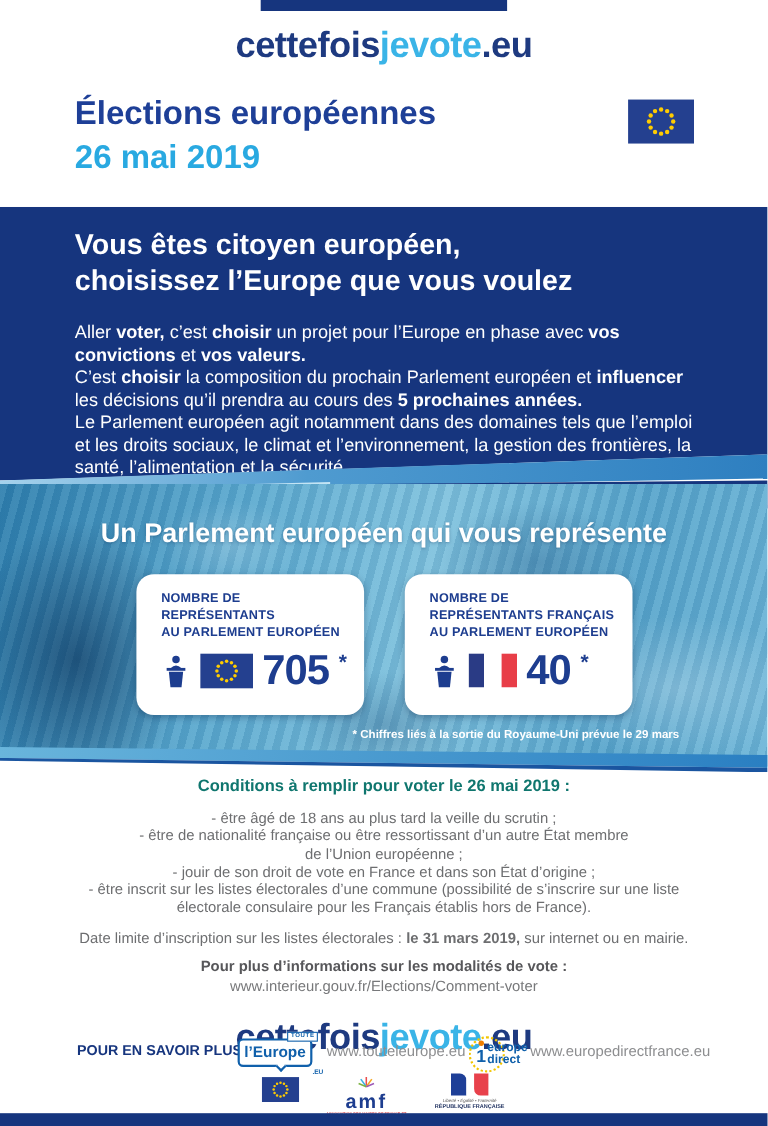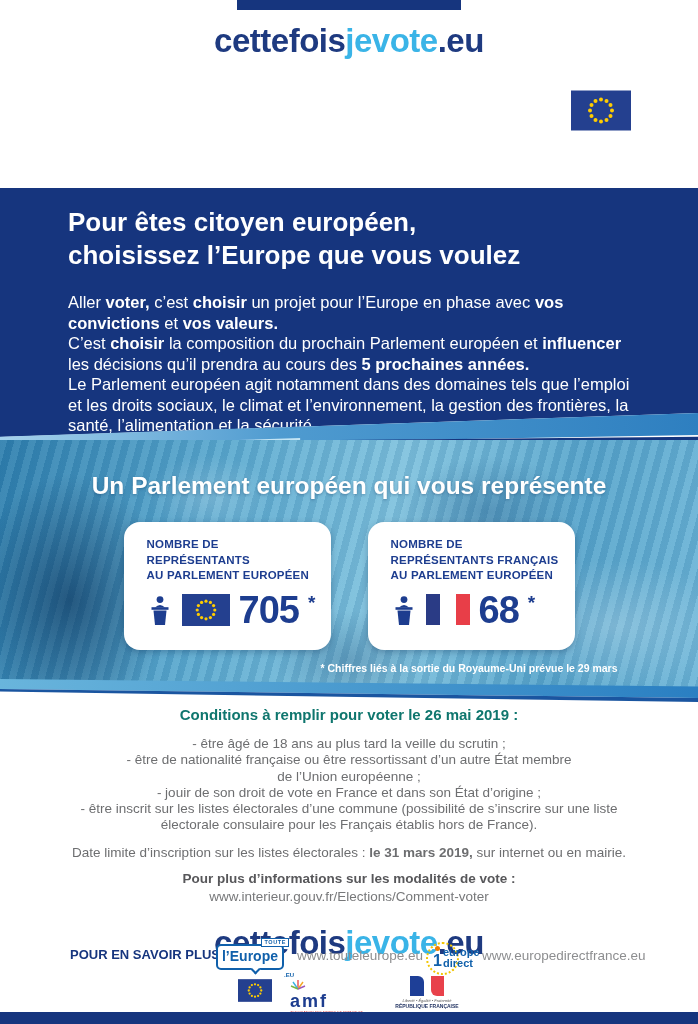--- a/index.html
+++ b/index.html
@@ -108,21 +108,21 @@
              border:2px dotted #f2c500; border-radius:50%; }
   .ed-dot { position:absolute; left:9px; top:7px; width:5px; height:5px; background:#f07d00; border-radius:50%; }
   .ed-one { position:absolute; left:7px; top:13px; font-size:16px; font-weight:bold; color:#1060ab; }
   .ed-text { position:absolute; left:17px; top:8px; color:#1060ab; font-weight:bold;
              font-size:11px; line-height:11px; }
 
   
   .footer-row2 { position:absolute; left:0; top:976px; width:100%; display:flex;
                  justify-content:center; align-items:flex-start; gap:18px; }
   .flag-footer { width:34px; height:23px; margin-top:3px; }
-  .amf { width:86px; text-align:left; }
+  .amf { width:86px; text-align:center; }
   .amf-name { font-size:18px; font-weight:bold; color:#1d3d8f; letter-spacing:2px; line-height:15px; }
   .amf-tag { font-size:3.5px; line-height:4.5px; color:#cc2229; margin-top:2px; }
   .rf { width:66px; text-align:center; }
   .rf-flag { width:34px; height:20px; margin:0 auto; display:flex; }
   .rf-b { flex:1; background:#1e3f97; border-radius:0 6px 0 0; }
   .rf-w { width:7px; background:#fff; }
   .rf-r { flex:1; background:#e8414b; border-radius:0 0 0 6px; }
   .rf-motto { font-size:4px; font-style:italic; color:#555; margin-top:2px; line-height:5px; }
   .rf-name { font-size:5px; font-weight:bold; color:#1d2f5e; line-height:6px; }
 
@@ -165,28 +165,32 @@
 </svg>
 
 <div class="page">
 
   <div class="top-bar"></div>
 
   <div class="brand">
     <span class="dark">cettefois</span><span class="light">jevote</span><span class="dark">.eu</span>
   </div>
 
+  <div class="header-title">
+    <div>Élections européennes</div>
+    <div class="header-date">26 mai 2019</div>
+  </div>
 
   <svg class="flag-header" viewBox="0 0 60 40">
       <use href="#euflag"></use>
     </svg>
 
   <div class="intro">
     <div class="intro-heading">
-      <div>Pour êtes citoyen européen,</div>
+      <div>Vous êtes citoyen européen,</div>
       <div>choisissez l’Europe que vous voulez</div>
     </div>
     <div class="intro-text"><span>Aller </span><span class="b">voter,</span><span> c’est </span><span class="b">choisir</span><span> un projet pour l’Europe en phase avec </span><span class="b">vos convictions</span><span> et </span><span class="b">vos valeurs.</span><br><span>C’est </span><span class="b">choisir</span><span> la composition du prochain Parlement européen et </span><span class="b">influencer</span><span> les décisions qu’il prendra au cours des </span><span class="b">5 prochaines années.</span><br><span>Le Parlement européen agit notamment dans des domaines tels que l’emploi et les droits sociaux, le climat et l’environnement, la gestion des frontières, la santé, l’alimentation et la sécurité.</span></div>
   </div>
 
   <div class="seam1">
     <div class="band-mid"></div>
     <div class="band-pale"></div>
     <div class="wedge-navy"></div>
   </div>
@@ -218,21 +222,21 @@
           <div>REPRÉSENTANTS FRANÇAIS</div>
           <div>AU PARLEMENT EUROPÉEN</div>
         </div>
         <div class="card-row">
           <svg class="podium" viewBox="0 0 26 30">
               <use href="#podium"></use>
             </svg>
           <svg class="flag-card-fr" viewBox="0 0 44 31">
               <use href="#frflag"></use>
             </svg>
-          <span class="card-value">68</span>
+          <span class="card-value">40</span>
           <span class="card-star">*</span>
         </div>
       </div>
     </div>
 
     <div class="hero-footnote">* Chiffres liés à la sortie du Royaume-Uni prévue le 29 mars</div>
   </div>
 
   <div class="seam2">
     <div class="band-mid2"></div>

